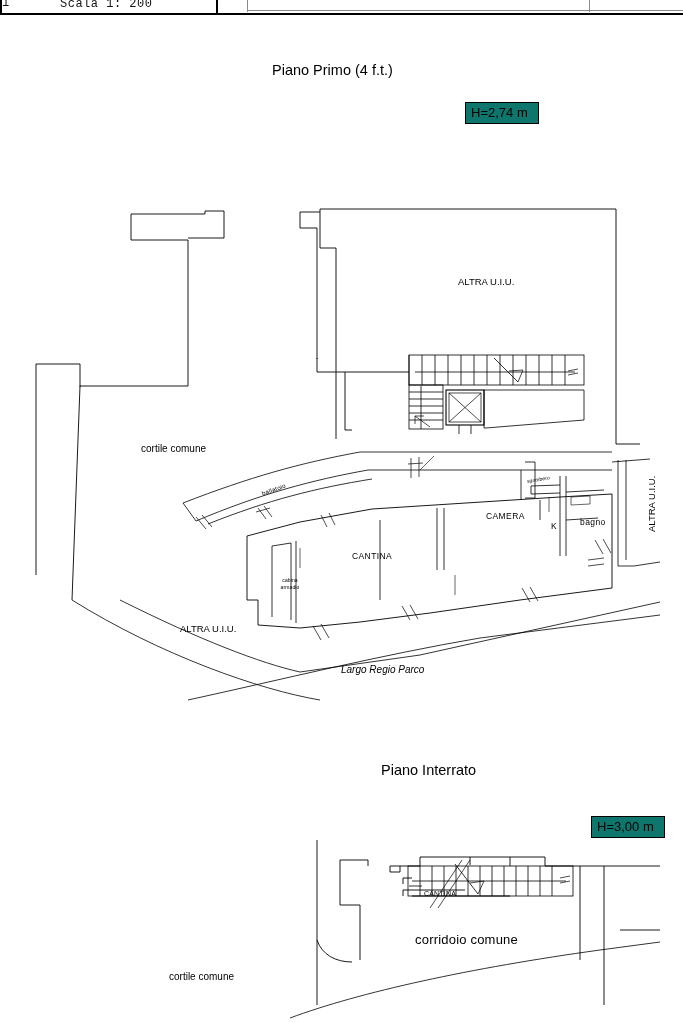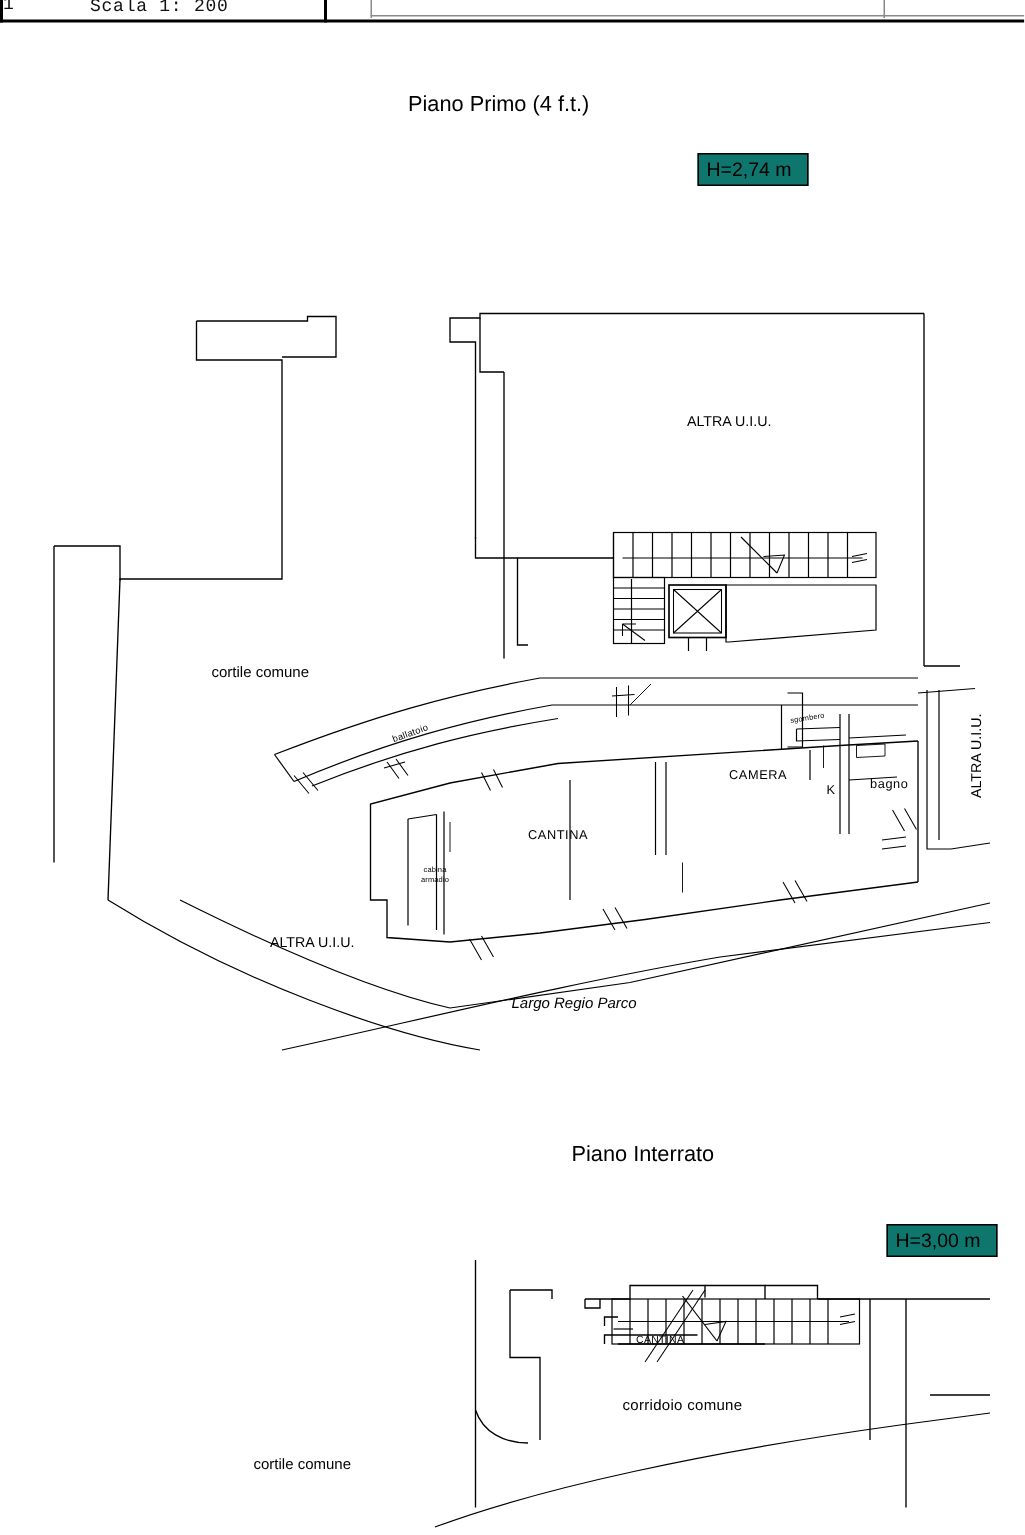--- a/index.html
+++ b/index.html
@@ -347,16 +347,16 @@
   <div class="lbl-xs" style="left:277px;top:577px;width:26px;">cabina</div>
   <div class="lbl-xs" style="left:277px;top:584px;width:26px;">armadio</div>
   <div class="lbl-room" style="left:486px;top:511px;">CAMERA</div>
   <div class="lbl-room" style="left:580px;top:501px;margin-top:16px;">bagno</div>
   <div class="lbl-room" style="left:551px;top:521px;">K</div>
   <div class="lbl-xs rot-sgomb" style="left:527px;top:478px;">sgombero</div>
 
   <div class="lbl-lg" style="left:341px;top:664px;font-style:italic;">Largo Regio Parco</div>
 
   <div class="lbl-sm" style="left:424px;top:890px;font-size:7px;">CANTINA</div>
-  <div class="lbl-sm" style="left:415px;top:932px;font-size:10px;">corridoio comune</div>
+  <div class="lbl-sm" style="left:415px;top:932px;font-size:13px;">corridoio comune</div>
   <div class="lbl-lg" style="left:169px;top:971px;">cortile comune</div>
 
 </div>
 
 </body></html>

